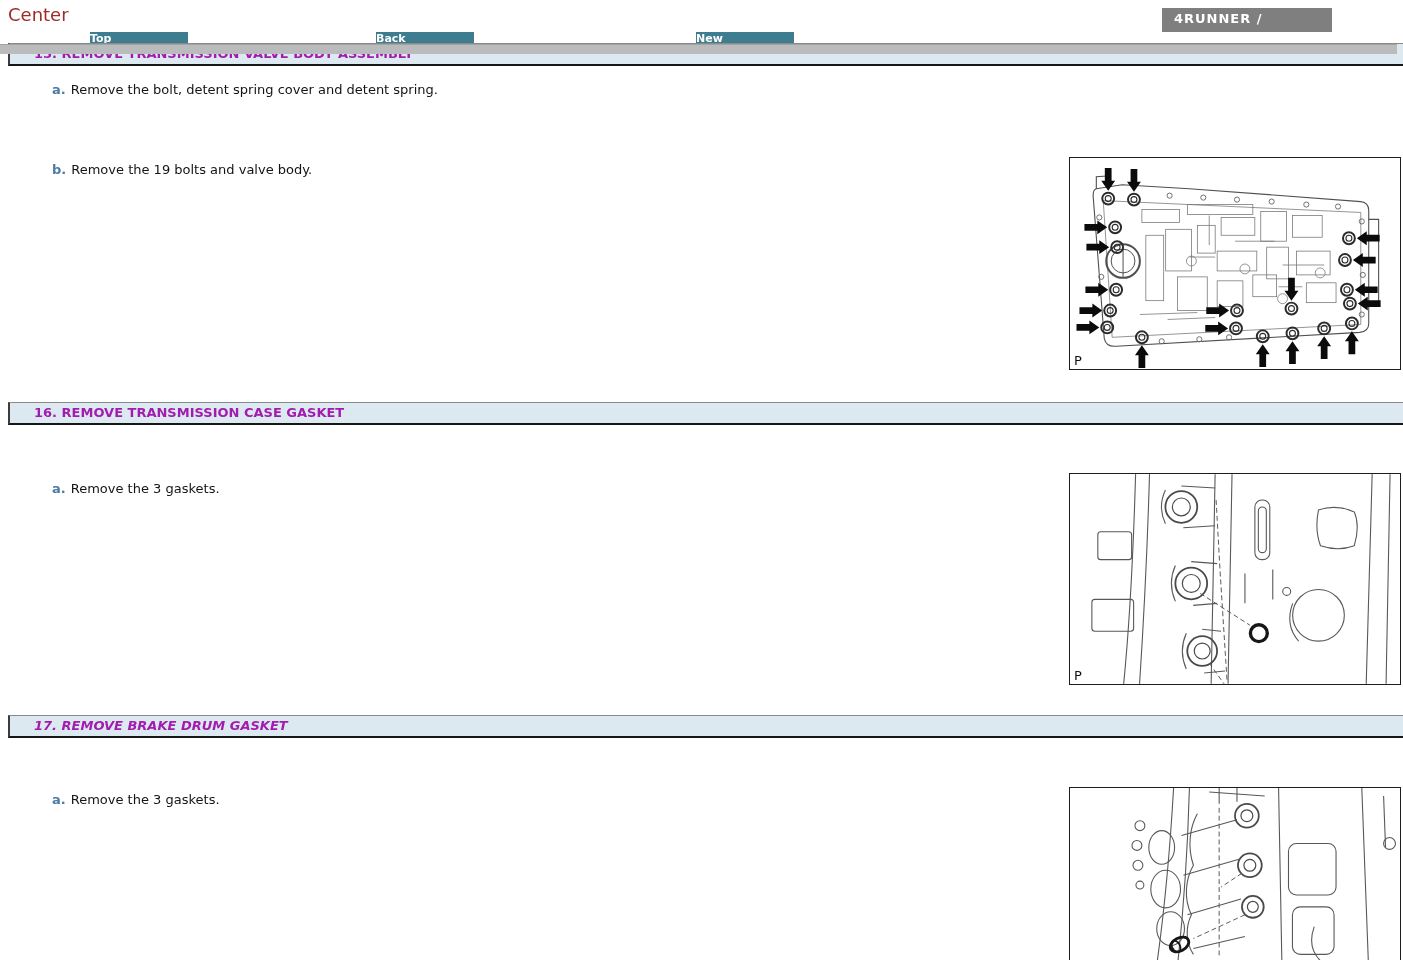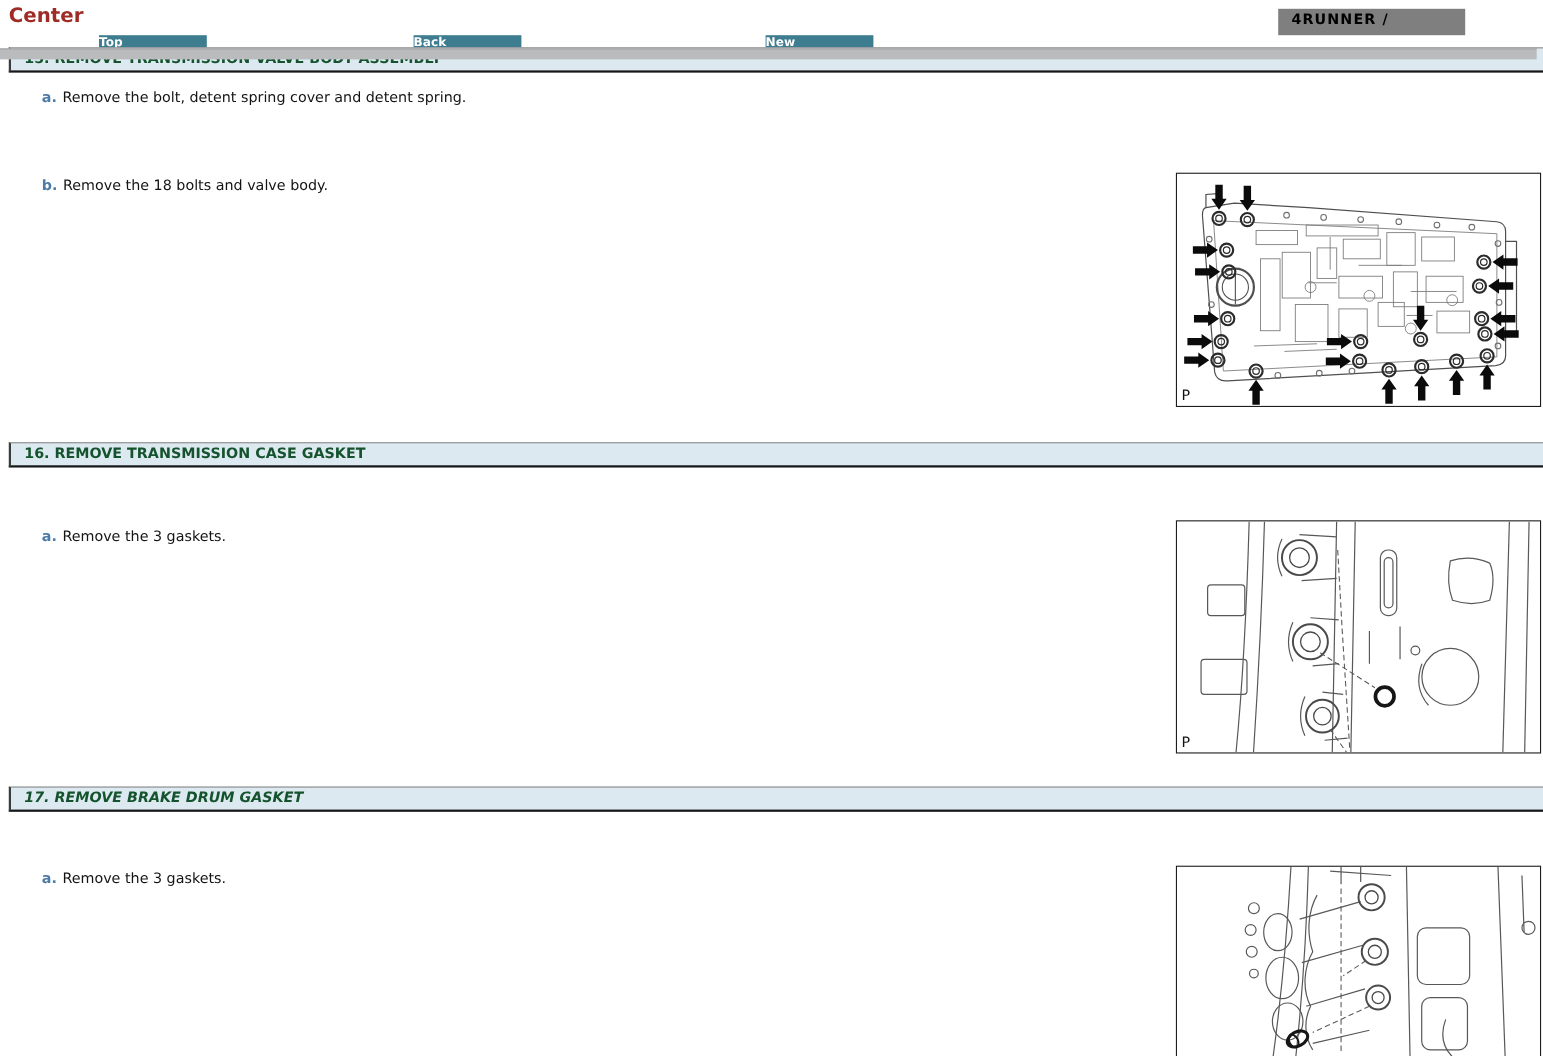--- a/index.html
+++ b/index.html
@@ -1,44 +1,44 @@
 <!DOCTYPE html>
 <html><head>
 <meta charset="utf-8">
 <style>
   * { margin:0; padding:0; box-sizing:border-box; }
   body { background:#fff; font-family:"DejaVu Sans","Liberation Sans",sans-serif; }
   .page { position:relative; width:1403px; height:960px; background:#fff; overflow:hidden; }
 
-  .app-title { position:absolute; left:8px; top:4px; font-size:18px; font-weight:bold; color:#9e2b25; }
+  .app-title { position:absolute; left:8px; top:4px; font-size:18px; font-weight:normal; color:#9e2b25; }
 
   .nav-btn { position:absolute; top:32px; width:98px; height:14px; background:#3d7d8f;
              color:#fff; font-size:11px; font-weight:bold; text-align:left; line-height:14px;
              cursor:pointer; }
   .nav-btn.b-top  { left:90px; }
   .nav-btn.b-back { left:376px; }
   .nav-btn.b-new  { left:696px; }
 
   .model-badge { position:absolute; left:1162px; top:8px; width:170px; height:24px;
-                 background:#7f7f7f; color:#000000; font-size:13px; font-weight:bold;
+                 background:#7f7f7f; color:#ffffff; font-size:13px; font-weight:bold;
                  line-height:22px; padding-left:12px; letter-spacing:1px; }
 
   .hscrollbar { position:absolute; left:0; top:44px; width:1397px; height:10px;
                 background:#b9bbbd; border-top:1px solid #a3a3a3; z-index:6; cursor:pointer; }
 
   .section-header { position:absolute; left:8px; right:0; height:23px; background:#dde9f0;
                     border-left:2px solid #3c3c3c; border-top:1px solid #8a8a8a;
                     border-bottom:2px solid #161616;
-                    font-size:13px; font-weight:bold; color:#14532d;
-                    line-height:20px; padding-left:12px; }
+                    font-size:13px; font-weight:bold; color:#a21caf;
+                    line-height:20px; padding-left:24px; }
   .sec15 { top:43px; }
   .sec16 { top:402px; }
   .sec17 { top:715px;font-style:italic; }
 
-  .step { position:absolute; left:38px; font-size:13px; color:#141414; white-space:nowrap; }
+  .step { position:absolute; left:52px; font-size:13px; color:#141414; white-space:nowrap; }
   .step .letter { color:#4d7ca6; font-weight:bold; margin-right:5px; }
   .st15a { top:82px; }
   .st15b { top:162px; }
   .st16a { top:481px; }
   .st17a { top:792px; }
 
   .figure { position:absolute; left:1069px; width:332px; border:1px solid #1d1d1d; background:#fff; }
   .fig1 { top:157px; height:213px; }
   .fig2 { top:473px; height:212px; }
   .fig3 { top:787px; height:212px; }
@@ -55,21 +55,21 @@
   <div class="nav-btn b-back">Back</div>
   <div class="nav-btn b-new">New</div>
   <div class="model-badge">4RUNNER /</div>
   <div class="hscrollbar"></div>
 
   <div class="section-header sec15">15. REMOVE TRANSMISSION VALVE BODY ASSEMBLY</div>
   <div class="step st15a">
     <span class="letter">a.</span><span>Remove the bolt, detent spring cover and detent spring.</span>
   </div>
   <div class="step st15b">
-    <span class="letter">b.</span><span>Remove the 18 bolts and valve body.</span>
+    <span class="letter">b.</span><span>Remove the 19 bolts and valve body.</span>
   </div>
 
   <div class="figure fig1">
     <svg viewBox="0 0 332 213">
       <defs>
         <path id="arw" d="M0 0 L-7 -10 L-3.4 -10 L-3.4 -23 L3.4 -23 L3.4 -10 L7 -10 Z"></path>
       </defs>
       <g fill="none" stroke="#4f4f4f" stroke-width="1.1">
         <path d="M26 31 L52 27 L120 31 L293 44 Q301 45 301 53 L301 167 Q301 175 292 176 L46 190 Q36 191 34 182 L23 41 Q22 32 26 31 Z"></path>
         <path d="M26 31 L26 19 L40 18 L41 29"></path>

